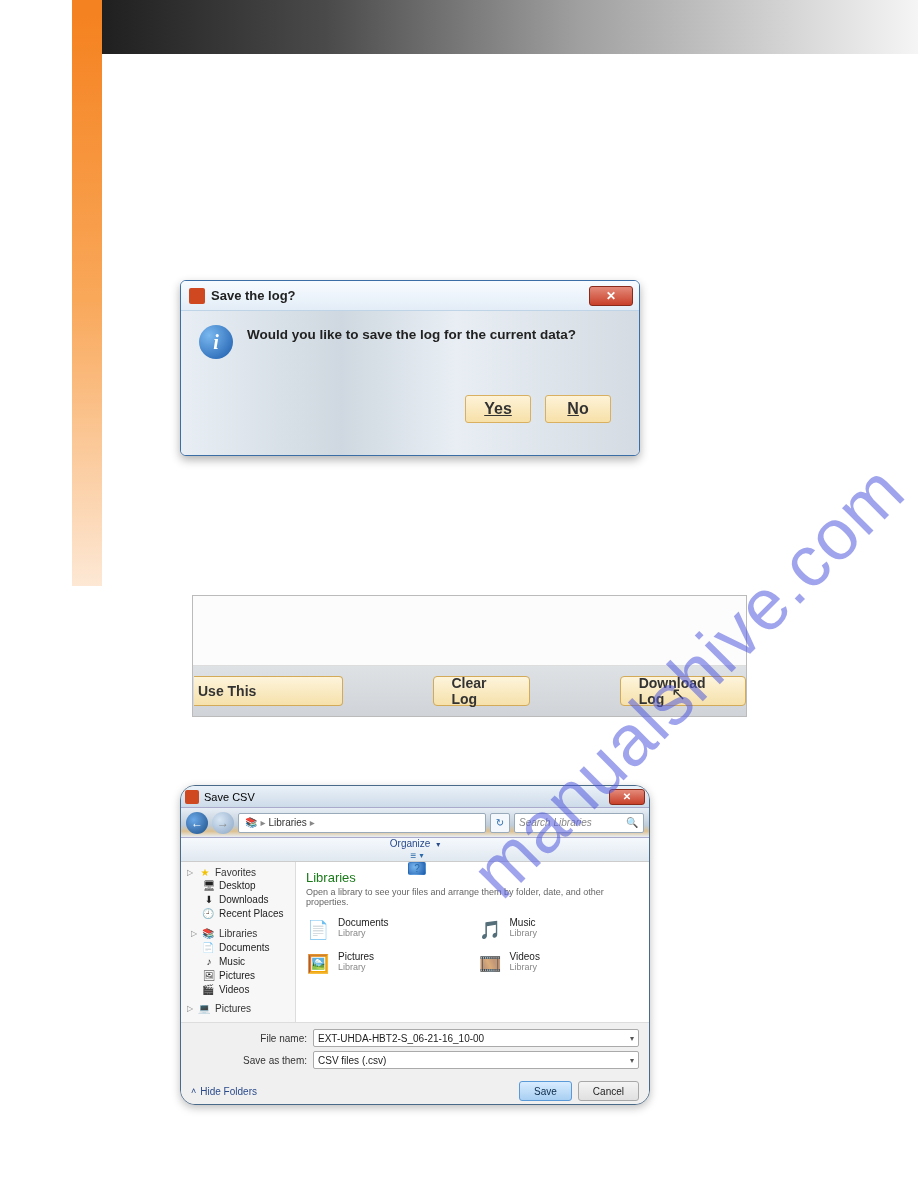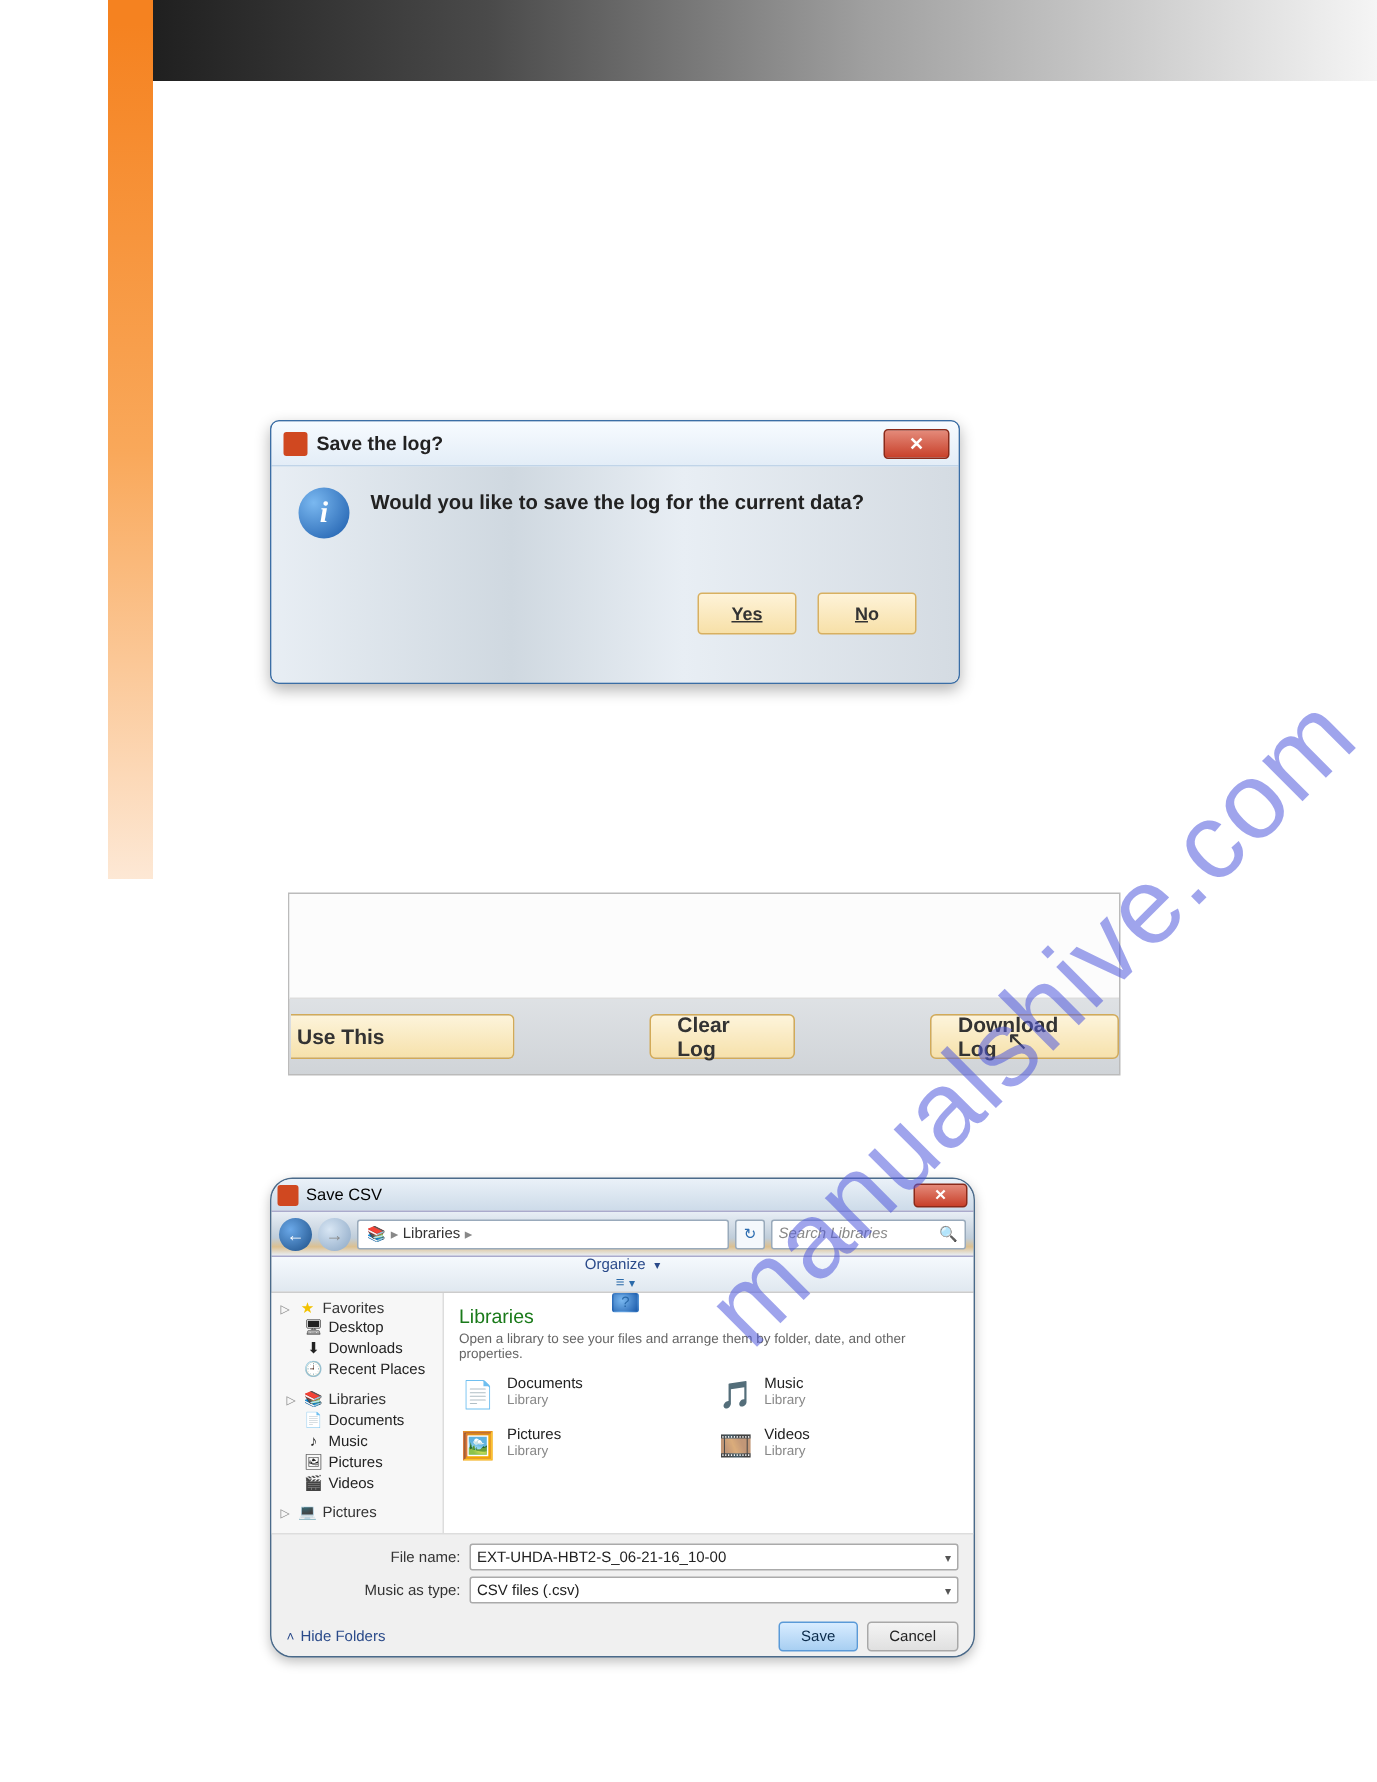--- a/index.html
+++ b/index.html
@@ -99,21 +99,21 @@
     font-size: 13.5px; font-weight: 600; color: #222; padding-top:2px;
   }
   .dialog1 .btn-row {
     display:flex; justify-content:flex-end; gap:14px; margin-top: 22px; padding-right: 10px;
   }
   .win-btn {
     width: 66px; height: 28px;
     background: linear-gradient(180deg, #fef3d8 0%, #f7e0a8 100%);
     border: 1px solid #d8b060;
     border-radius: 3px;
-    font-size: 12px; font-weight: 600; color:#333;
+    font-size: 16px; font-weight: 600; color:#333;
     display:flex; align-items:center; justify-content:center;
     cursor:pointer;
   }
   .win-btn .u { text-decoration: underline; }
 
   
   .panel2 {
     position: absolute;
     top: 595px; left: 192px;
     width: 555px; height: 122px;
@@ -428,21 +428,21 @@
   </div>
   <div class="fields">
     <div class="field-row">
       <label>File name:</label>
       <div class="combo">
         <span>EXT-UHDA-HBT2-S_06-21-16_10-00</span>
         <span class="caret">▾</span>
       </div>
     </div>
     <div class="field-row">
-      <label>Music as type:</label>
+      <label>Save as them:</label>
       <div class="combo">
         <span>CSV files (.csv)</span>
         <span class="caret">▾</span>
       </div>
     </div>
   </div>
   <div class="footer">
     <div class="hide-folders">
       <span class="chev">˄</span>
       <span>Hide Folders</span>

